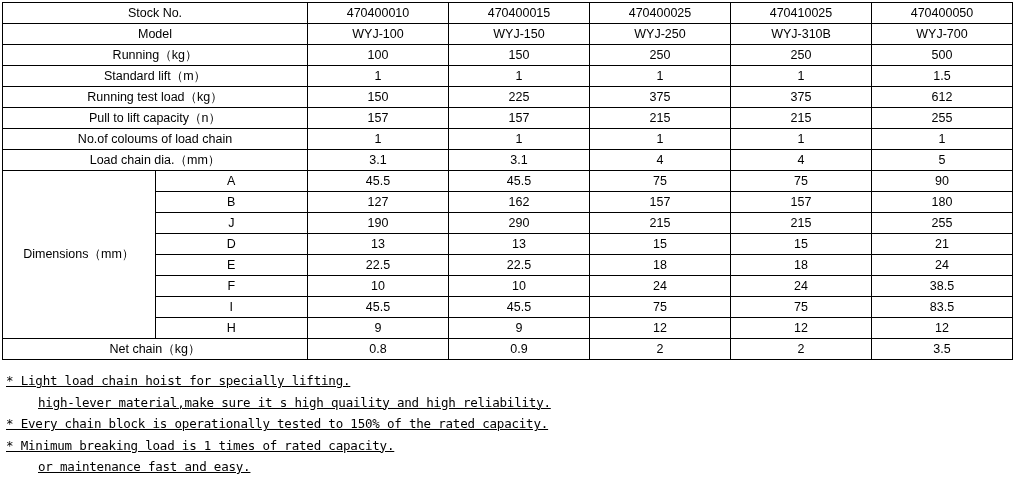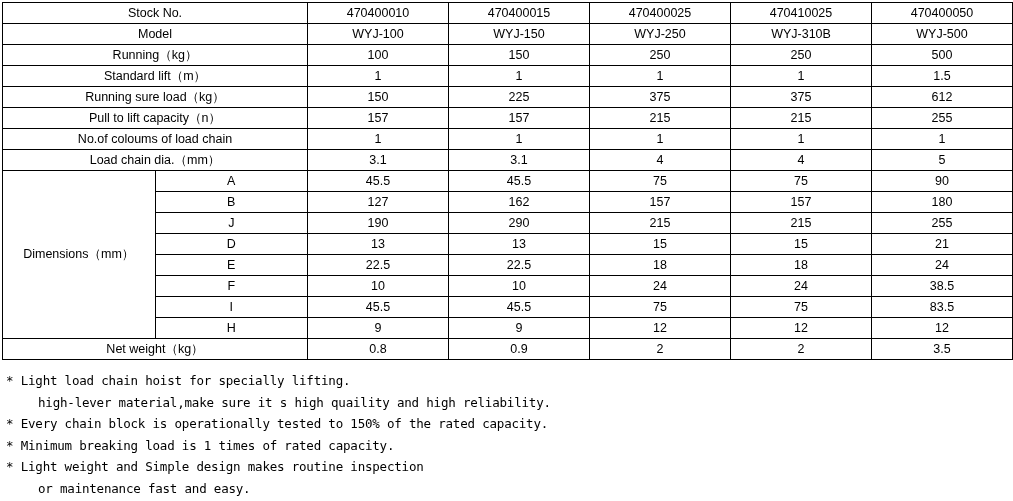--- a/index.html
+++ b/index.html
@@ -49,20 +49,21 @@
   }
   .notes {
     margin: 10px 0 0 6px;
     font-family: "DejaVu Sans Mono", monospace;
     font-size: 12.5px;
     line-height: 1.72;
     letter-spacing: -0.2px;
   }
   .notes div {
     white-space: pre;
+    text-decoration: underline;
   }
   .notes .indent {
     padding-left: 32px;
   }
 </style>
 </head>
 <body>
 
 <div class="page">
 
@@ -77,21 +78,21 @@
         <td class="val">470410025</td>
         <td class="val">470400050</td>
       </tr>
 
       <tr>
         <td class="label" colspan="2">Model</td>
         <td class="val">WYJ-100</td>
         <td class="val">WYJ-150</td>
         <td class="val">WYJ-250</td>
         <td class="val">WYJ-310B</td>
-        <td class="val">WYJ-500</td>
+        <td class="val">WYJ-700</td>
       </tr>
 
       <tr>
         <td class="label" colspan="2">Running（kg）</td>
         <td class="val">100</td>
         <td class="val">150</td>
         <td class="val">250</td>
         <td class="val">250</td>
         <td class="val">500</td>
       </tr>
@@ -99,21 +100,21 @@
       <tr>
         <td class="label" colspan="2">Standard lift（m）</td>
         <td class="val">1</td>
         <td class="val">1</td>
         <td class="val">1</td>
         <td class="val">1</td>
         <td class="val">1.5</td>
       </tr>
 
       <tr>
-        <td class="label" colspan="2">Running sure load（kg）</td>
+        <td class="label" colspan="2">Running test load（kg）</td>
         <td class="val">150</td>
         <td class="val">225</td>
         <td class="val">375</td>
         <td class="val">375</td>
         <td class="val">612</td>
       </tr>
 
       <tr>
         <td class="label" colspan="2">Pull to lift capacity（n）</td>
         <td class="val">157</td>
@@ -208,33 +209,32 @@
       <tr>
         <td class="sub">H</td>
         <td class="val">9</td>
         <td class="val">9</td>
         <td class="val">12</td>
         <td class="val">12</td>
         <td class="val">12</td>
       </tr>
 
       <tr>
-        <td class="label" colspan="2">Net weight（kg）</td>
+        <td class="label" colspan="2">Net chain（kg）</td>
         <td class="val">0.8</td>
         <td class="val">0.9</td>
         <td class="val">2</td>
         <td class="val">2</td>
         <td class="val">3.5</td>
       </tr>
 
     </tbody>
   </table>
 
   <div class="notes">
     <div>* Light load chain hoist for specially lifting.</div>
     <div class="indent">high-lever material,make sure it s high quaility and high reliability.</div>
     <div>* Every chain block is operationally tested to 150% of the rated capacity.</div>
     <div>* Minimum breaking load is 1 times of rated capacity.</div>
-    <div>* Light weight and Simple design makes routine inspection</div>
     <div class="indent">or maintenance fast and easy.</div>
   </div>
 
 </div>
 
 </body></html>

